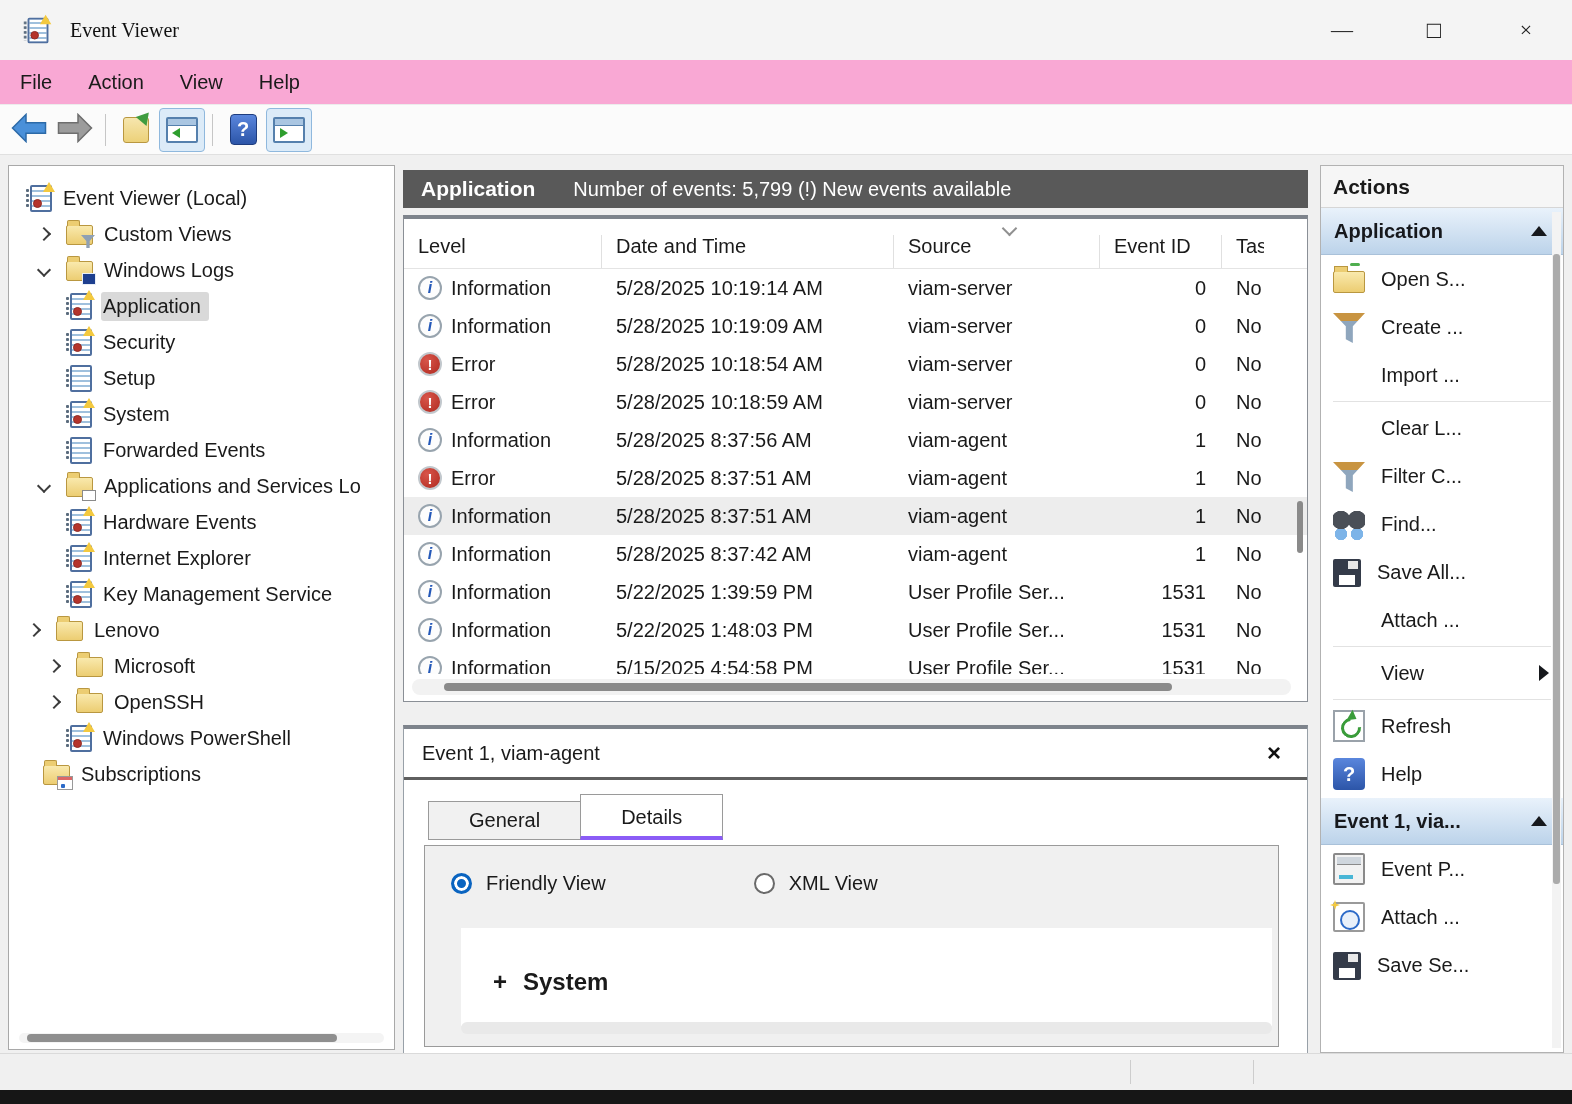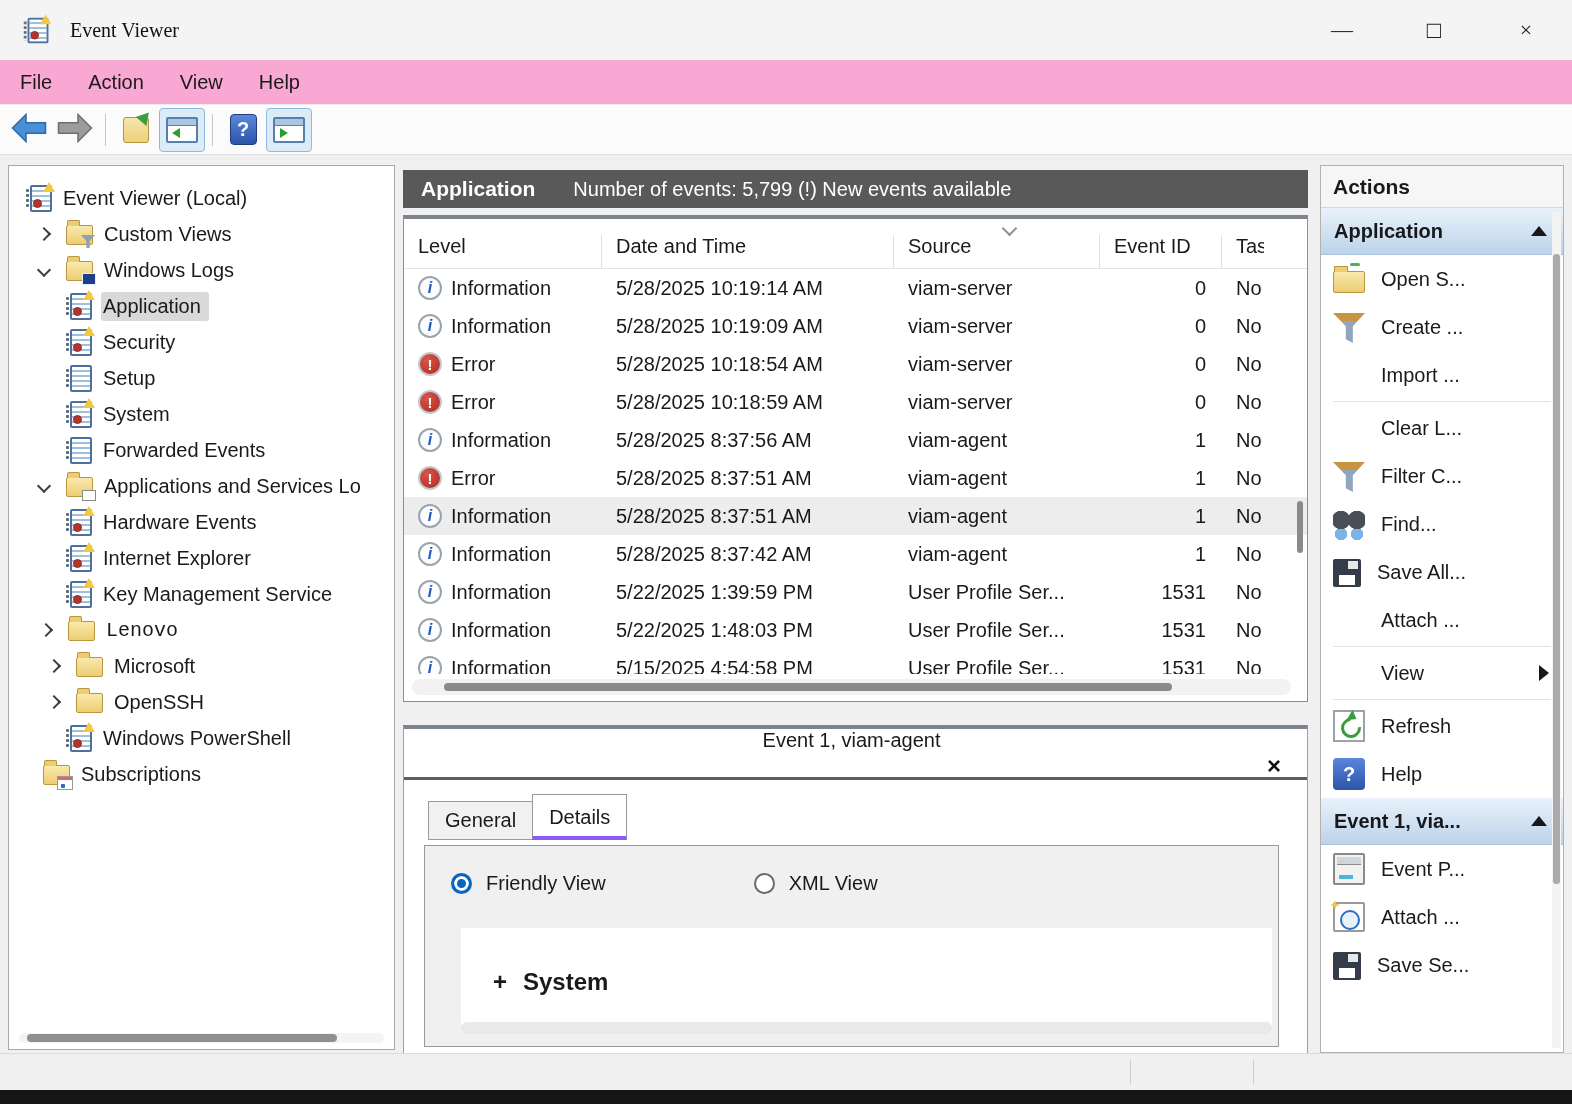--- a/index.html
+++ b/index.html
@@ -92,25 +92,25 @@
   .lvl { width:24px; height:24px; border-radius:50%; margin-right:9px; flex:none; display:flex; align-items:center; justify-content:center; }
   .lvl.info { background:#fdfdfd; border:2px solid #98a4ae; color:#2458b8; font-weight:bold; font-style:italic; font-size:16px; }
   .lvl.err  { background:radial-gradient(circle at 35% 30%, #d8554a, #b02a20); border:2px solid #c2c8cd; color:#fff; font-weight:bold; font-size:15px; }
   .tbl-vscroll { position:absolute; right:2px; top:52px; width:9px; height:400px; }
   .tbl-vscroll .thumb { position:absolute; top:230px; left:1px; width:6px; height:52px; background:#8a8a8a; border-radius:3px; }
   .tbl-hscroll { position:absolute; left:8px; right:16px; bottom:6px; height:16px; background:#f2f2f2; border-radius:8px; }
   .tbl-hscroll .thumb { position:absolute; left:32px; top:4px; width:728px; height:8px; background:#8a8a8a; border-radius:4px; }
 
   
   .detail { position:absolute; left:0; top:560px; right:4px; height:333px; background:#fff; border:1px solid #98a0a8; border-top:4px solid #7e848c; }
-  .d-title { height:48px; display:flex; align-items:center; padding:0 26px 0 18px; font-size:20px;flex-direction:column; }
+  .d-title { height:48px; display:flex; align-items:center; padding:0 26px 0 18px; font-size:20px; }
   .d-close { margin-left:auto; font-size:24px; font-weight:bold; color:#111; background:none; border:none; font-family:inherit; }
   .d-sep { height:3px; background:#5f5f5f; }
   .d-tabs { position:relative; z-index:2; padding-left:24px; margin-top:14px; display:flex; align-items:flex-end; }
-  .tab { font-size:20px; padding:7px 16px; border:1px solid #9a9a9a; background:#f1f1f1; margin-bottom:-1px; }
+  .tab { font-size:20px; padding:7px 40px; border:1px solid #9a9a9a; background:#f1f1f1; margin-bottom:-1px; }
   .tab.active { background:#fff; border-bottom:4px solid #8b5cf6; padding-top:11px; position:relative; z-index:3; margin-left:-1px; }
   .d-content { position:absolute; left:20px; right:28px; top:116px; bottom:10px; border:1px solid #9a9a9a; background:#f0f0f0; z-index:1; }
   .radio-row { display:flex; align-items:center; gap:14px; padding:26px 0 0 26px; font-size:20px; }
   .rad { width:21px; height:21px; border-radius:50%; background:#fff; border:2px solid #6a6a6a; flex:none; }
   .rad.sel { border:3px solid #0a64c0; background:#0a64c0; box-shadow:inset 0 0 0 3px #fff; }
   .radio-gap { width:120px; }
   .friendly-box { position:absolute; left:36px; right:6px; top:82px; height:98px; background:#fff; }
   .node-line { display:flex; align-items:center; gap:16px; padding:40px 0 0 32px; }
   .node-exp { font-size:24px; font-weight:bold; }
   .node-lbl { font-size:24px; font-weight:bold; }
@@ -283,21 +283,21 @@
           </span>
         <span class="tlabel">Internet Explorer</span>
       </div>
       <div class="titem ind2">
         <span class="ib">
             <i class="mt"></i>
             <i class="md"></i>
           </span>
         <span class="tlabel">Key Management Service</span>
       </div>
-      <div class="titem ind1" style="padding-left:32px;font-family:Liberation Mono, monospace;">
+      <div class="titem ind1" style="padding-left:20px;">
         <span class="tc right"></span>
         <span class="if"></span>
         <span class="tlabel">Lenovo</span>
       </div>
       <div class="titem ind1" style="padding-left:40px;">
         <span class="tc right"></span>
         <span class="if"></span>
         <span class="tlabel">Microsoft</span>
       </div>
       <div class="titem ind1" style="padding-left:40px;">

